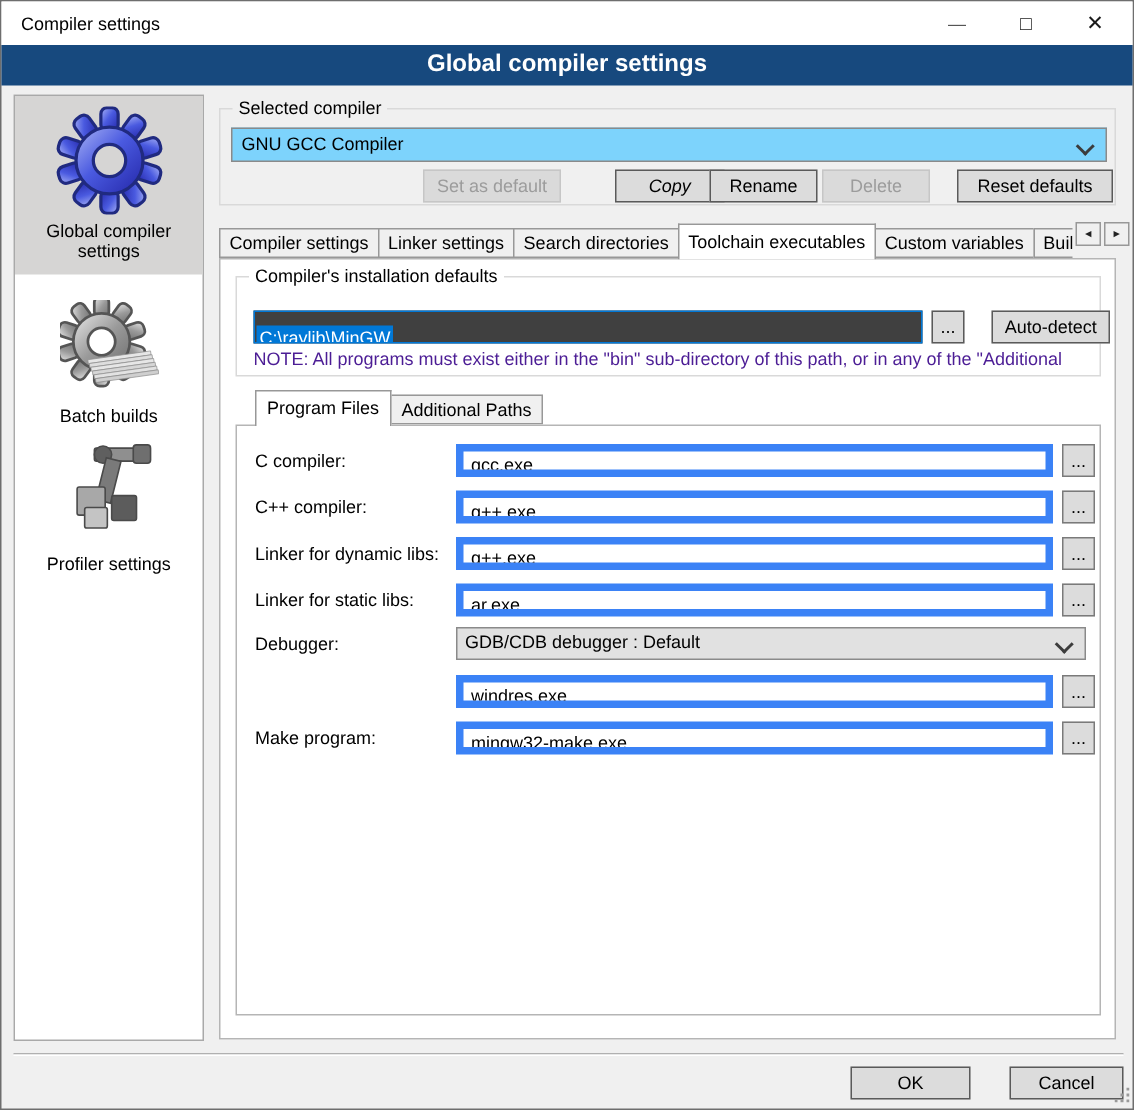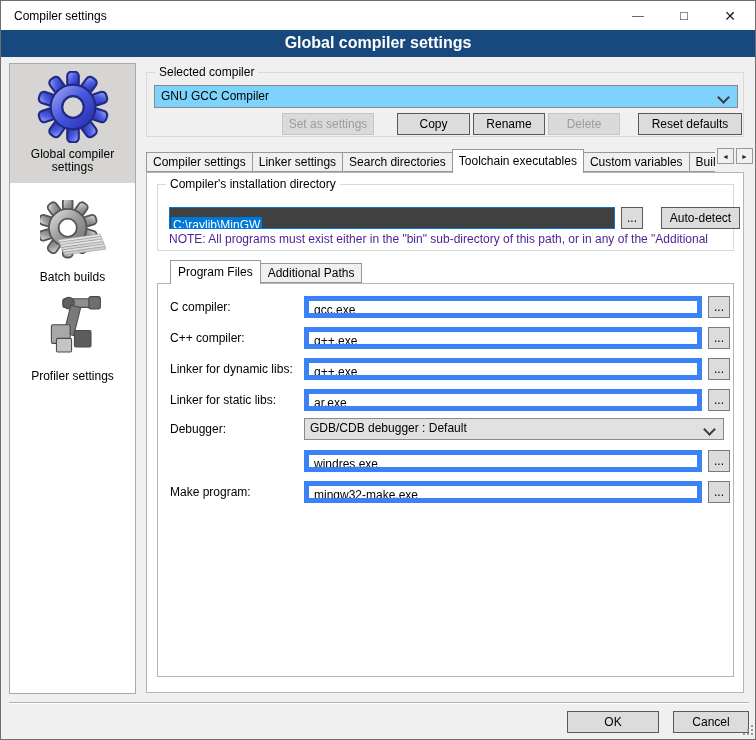--- a/index.html
+++ b/index.html
@@ -37,21 +37,21 @@
   
   #group-compiler{left:145px;top:71px;width:598px;height:65px;}
   .bigcombo{position:absolute;left:7px;top:12px;width:584px;height:23px;box-sizing:border-box;
             background:#7dd3fc;border:1px solid #8a8a8a;line-height:21px;padding:0 6px;}
   .chev{position:absolute;right:9px;top:7px;width:7px;height:7px;border-right:2px solid #3c3c3c;
         border-bottom:2px solid #3c3c3c;transform:rotate(45deg);}
   .cg-btn{position:absolute;top:40px;height:22px;box-sizing:border-box;background:#dcdcdc;
           border:1px solid #5a5a5a;font-size:12px;font-family:inherit;padding:0;}
   .cg-btn.disabled{background:#dadada;border-color:#c6c6c6;color:#9c9c9c;}
   .cgb0{left:135px;width:92px;}
-  .cgb1{left:250px;width:73px;}
+  .cgb1{left:263px;width:73px;font-style:italic;}
   .cgb2{left:326px;width:72px;}
   .cgb3{left:401px;width:72px;}
   .cgb4{left:491px;width:104px;}
 
   
   .tabstrip{position:absolute;left:145px;top:147px;width:569px;height:25px;display:flex;
             align-items:flex-end;overflow:hidden;white-space:nowrap;}
   .tab{height:20px;line-height:19px;padding:0 6px;background:#f0f0f0;border:1px solid #989898;
        margin-bottom:1px;margin-right:-1px;box-sizing:border-box;}
   .tab.active{height:24px;line-height:22px;background:#fff;border-bottom:none;margin-bottom:0;z-index:2;position:relative;}
@@ -91,21 +91,21 @@
   .fselect{position:absolute;left:146px;width:420px;height:22px;box-sizing:border-box;background:#e1e1e1;
            border:1px solid #8a8a8a;line-height:19px;padding:0 5px;}
   .fselect .chev{top:6px;border-color:#3c3c3c;}
   .fbrowse{position:absolute;left:550px;top:0;width:22px;height:22px;box-sizing:border-box;background:#dcdcdc;
            border:1px solid #7a7a7a;font-size:12px;line-height:10px;font-family:inherit;padding:0;}
 
   
   .sep{position:absolute;left:8px;width:740px;top:701px;height:0;border-top:1px solid #b0b0b0;border-bottom:1px solid #ffffff;}
   .foot-btn{position:absolute;top:710px;height:22px;box-sizing:border-box;background:#dcdcdc;
             border:1px solid #5a5a5a;font-size:12px;font-family:inherit;padding:0;}
-  #ok-btn{left:566px;width:92px;}
+  #ok-btn{left:566px;width:80px;}
   #cancel-btn{left:672px;width:76px;}
   .grip{position:absolute;left:742px;top:724px;}
 </style>
 </head>
 <body>
 
 <div class="window">
 
   <div class="titlebar">
     <span class="title-text">Compiler settings</span>
@@ -203,21 +203,21 @@
     </div>
   </div>
 
   <div class="group" id="group-compiler">
     <span class="legend">Selected compiler</span>
     <div class="bigcombo">
       <span>GNU GCC Compiler</span>
       <span class="chev"></span>
     </div>
     <div>
-        <button class="cg-btn cgb0 disabled">Set as settings</button>
+        <button class="cg-btn cgb0 disabled">Set as default</button>
         <button class="cg-btn cgb1">Copy</button>
         <button class="cg-btn cgb2">Rename</button>
         <button class="cg-btn cgb3 disabled">Delete</button>
         <button class="cg-btn cgb4">Reset defaults</button>
       </div>
   </div>
 
   <div class="tabstrip">
       <div class="tab">Compiler settings</div>
       <div class="tab">Linker settings</div>
@@ -225,21 +225,21 @@
       <div class="tab active">Toolchain executables</div>
       <div class="tab">Custom variables</div>
       <div class="tab">Build options</div>
     </div>
   <button class="tab-arrow" id="arrow-left"><span>◄</span></button>
   <button class="tab-arrow" id="arrow-right"><span>►</span></button>
 
   <div class="tabpanel">
 
     <div class="group" id="group-install">
-      <span class="legend on-white">Compiler's installation directory</span>
+      <span class="legend on-white">Compiler's installation defaults</span>
       <div class="pathinput">
         <span class="seltext">C:\raylib\MinGW</span>
       </div>
       <button class="mini-btn" id="install-browse">...</button>
       <button class="mini-btn" id="autodetect">Auto-detect</button>
       <div class="note">NOTE: All programs must exist either in the "bin" sub-directory of this path, or in any of the "Additional</div>
     </div>
 
     <div class="subtabstrip">
         <div class="subtab active">Program Files</div>

